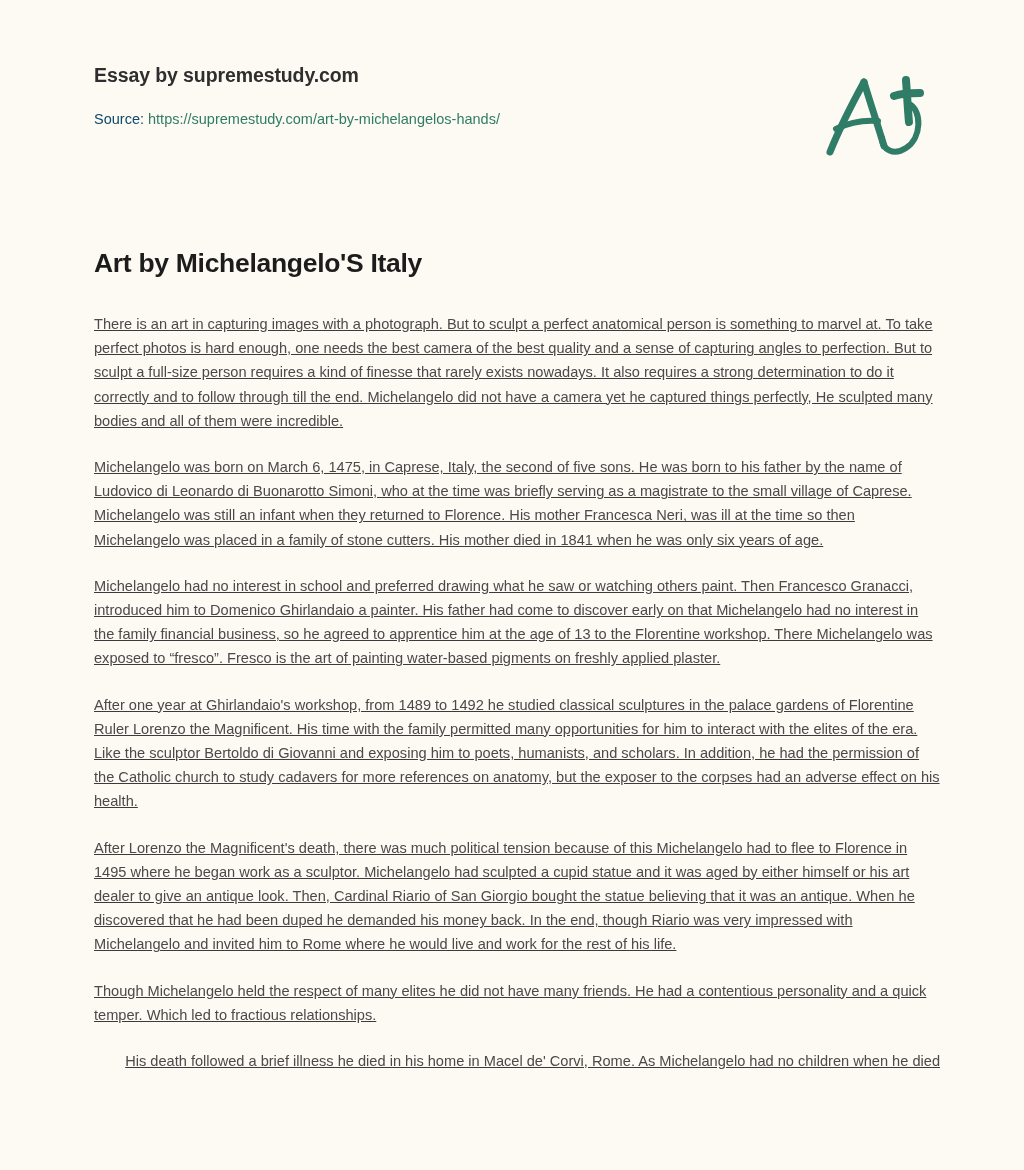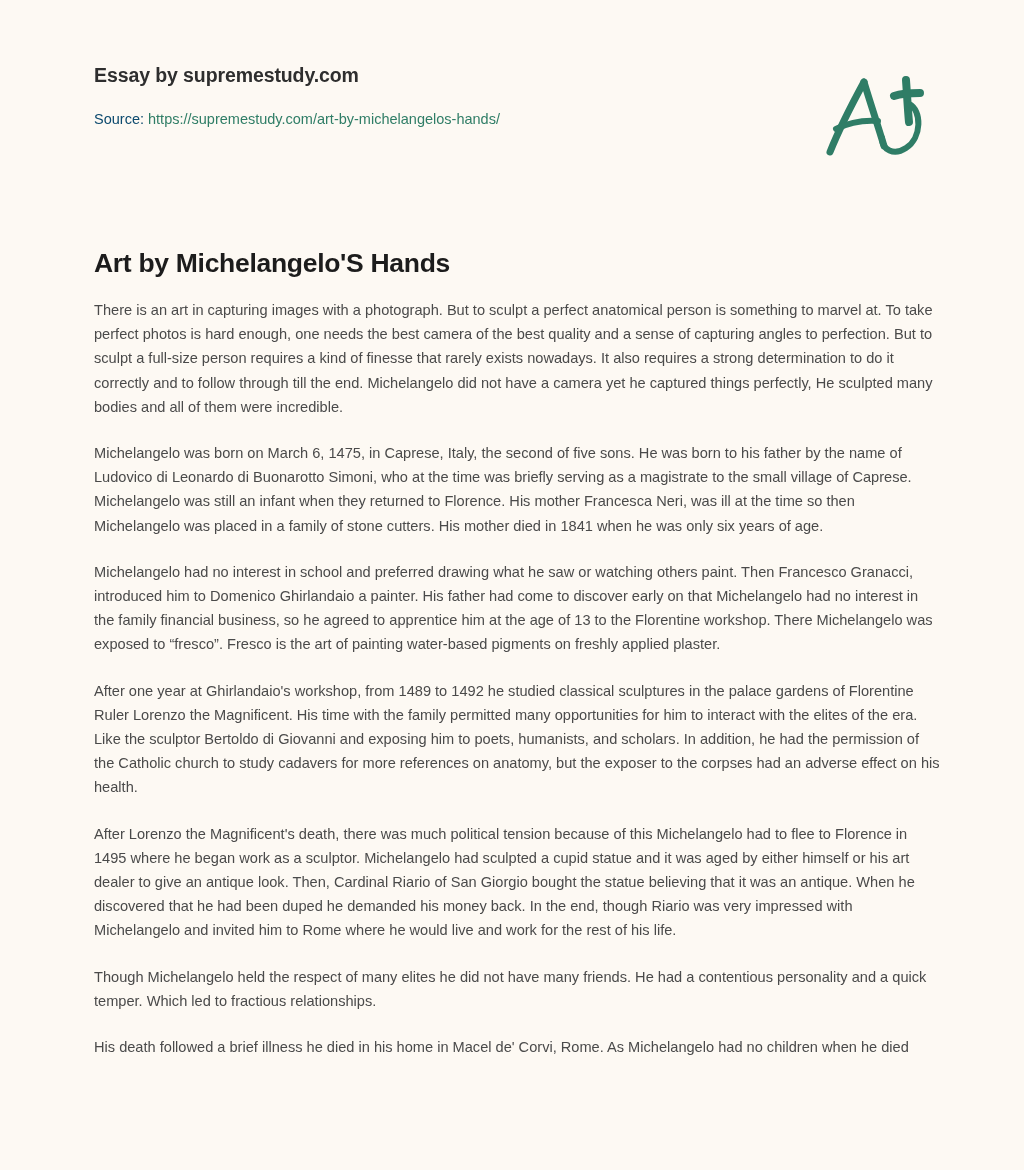--- a/index.html
+++ b/index.html
@@ -77,31 +77,33 @@
   }
   .article-title {
     margin: 0;
     font-size: 26.5px;
     font-weight: bold;
     color: #1c1c1c;
     letter-spacing: -0.3px;
     line-height: 34px;
   }
   .body-copy {
-    margin-top: 18px;
+    margin-top: 32px;
+    text-decoration: underline;
   }
   .body-copy p {
     margin: 0 0 22px 0;
     font-size: 14.6px;
     line-height: 24.2px;
     color: #4a4a4a;
     text-align: left;
   }
   .body-copy p:last-child {
     margin-bottom: 0;
+    text-align: right;
   }
 </style>
 </head>
 <body>
 
 <div class="page">
 
   <div class="header">
     <p class="brand-line">Essay by supremestudy.com</p>
     <p class="source-line">
@@ -117,21 +119,21 @@
         <path d="M52 14 C58 34, 66 58, 72 78" stroke-width="7"></path>
         <path d="M24 61 C36 55, 52 52, 66 53" stroke-width="6"></path>
         <path d="M82 28 C88 26, 98 25, 108 25" stroke-width="8"></path>
         <path d="M94 12 C95 26, 96 44, 97 54" stroke-width="8"></path>
         <path d="M97 36 C110 42, 110 70, 94 80 C82 88, 70 82, 70 70" stroke-width="6"></path>
       </g>
     </svg>
   </div>
 
   <div class="article">
-    <h1 class="article-title">Art by Michelangelo'S Hands</h1>
+    <h1 class="article-title">Art by Michelangelo'S Italy</h1>
     <div class="body-copy">
       <p>There is an art in capturing images with a photograph. But to sculpt a perfect anatomical person is something to marvel at. To take perfect photos is hard enough, one needs the best camera of the best quality and a sense of capturing angles to perfection. But to sculpt a full-size person requires a kind of finesse that rarely exists nowadays. It also requires a strong determination to do it correctly and to follow through till the end. Michelangelo did not have a camera yet he captured things perfectly, He sculpted many bodies and all of them were incredible.</p>
       <p>Michelangelo was born on March 6, 1475, in Caprese, Italy, the second of five sons. He was born to his father by the name of Ludovico di Leonardo di Buonarotto Simoni, who at the time was briefly serving as a magistrate to the small village of Caprese. Michelangelo was still an infant when they returned to Florence. His mother Francesca Neri, was ill at the time so then Michelangelo was placed in a family of stone cutters. His mother died in 1841 when he was only six years of age.</p>
       <p>Michelangelo had no interest in school and preferred drawing what he saw or watching others paint. Then Francesco Granacci, introduced him to Domenico Ghirlandaio a painter. His father had come to discover early on that Michelangelo had no interest in the family financial business, so he agreed to apprentice him at the age of 13 to the Florentine workshop. There Michelangelo was exposed to “fresco”. Fresco is the art of painting water-based pigments on freshly applied plaster.</p>
       <p>After one year at Ghirlandaio's workshop, from 1489 to 1492 he studied classical sculptures in the palace gardens of Florentine Ruler Lorenzo the Magnificent. His time with the family permitted many opportunities for him to interact with the elites of the era. Like the sculptor Bertoldo di Giovanni and exposing him to poets, humanists, and scholars. In addition, he had the permission of the Catholic church to study cadavers for more references on anatomy, but the exposer to the corpses had an adverse effect on his health.</p>
       <p>After Lorenzo the Magnificent's death, there was much political tension because of this Michelangelo had to flee to Florence in 1495 where he began work as a sculptor. Michelangelo had sculpted a cupid statue and it was aged by either himself or his art dealer to give an antique look. Then, Cardinal Riario of San Giorgio bought the statue believing that it was an antique. When he discovered that he had been duped he demanded his money back. In the end, though Riario was very impressed with Michelangelo and invited him to Rome where he would live and work for the rest of his life.</p>
       <p>Though Michelangelo held the respect of many elites he did not have many friends. He had a contentious personality and a quick temper. Which led to fractious relationships.</p>
       <p>His death followed a brief illness he died in his home in Macel de' Corvi, Rome. As Michelangelo had no children when he died</p>
     </div>
   </div>

